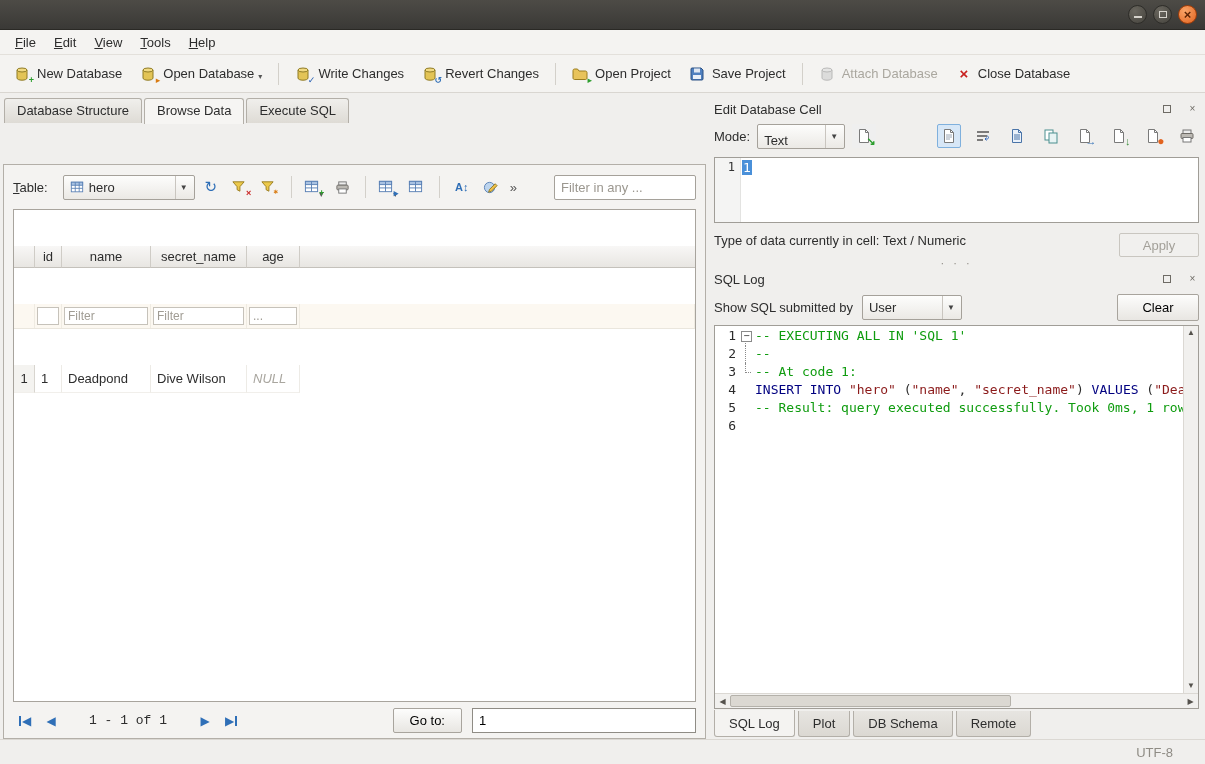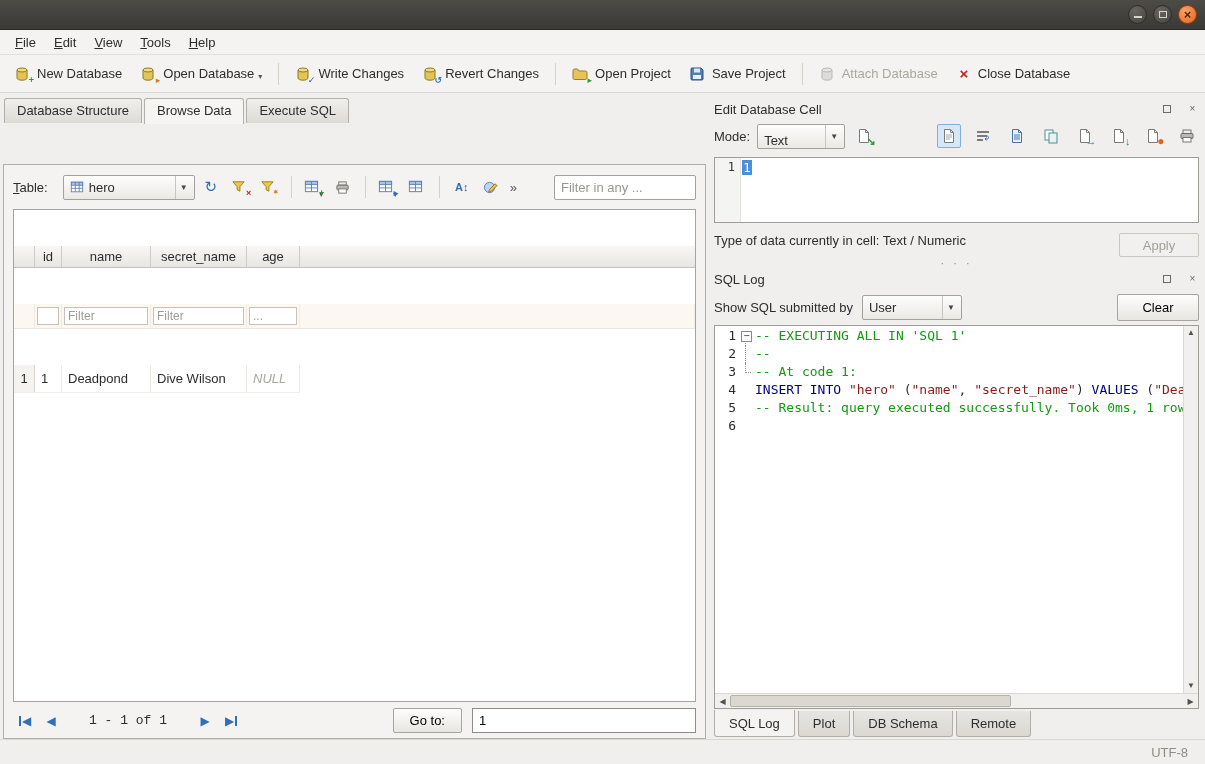--- a/index.html
+++ b/index.html
@@ -124,21 +124,21 @@
   .vs-track{flex:1;}
   .hscroll{height:15px;border-top:1px solid #dbd8d3;background:#f1f0ee;display:flex;align-items:stretch;flex:none;}
   .hs-arrow{width:15px;text-align:center;font-size:8px;color:#55524d;line-height:15px;}
   .hs-track{flex:1;position:relative;}
   .hs-thumb{position:absolute;left:0;top:1px;bottom:1px;width:62%;background:#dbd8d2;border:1px solid #b4b1aa;border-radius:2px;}
 
   .bottom-tabs{height:30px;display:flex;align-items:flex-start;padding-top:2px;flex:none;}
   .btab{padding:5px 14px;background:linear-gradient(#e7e5e1,#dbd8d2);border:1px solid #b3afa8;border-top:none;border-radius:0 0 3px 3px;margin-right:3px;cursor:pointer;white-space:nowrap;}
   .btab.active{background:#f4f3f1;margin-top:-1px;padding-top:6px;}
 
-  .statusbar{height:25px;border-top:1px solid #dbd8d3;background:#f0efed;display:flex;align-items:center;justify-content:flex-end;padding:0 17px;color:#8f8c85;flex:none;}
+  .statusbar{height:25px;border-top:1px solid #dbd8d3;background:#f0efed;display:flex;align-items:center;justify-content:flex-end;padding:0 32px;color:#8f8c85;flex:none;}
 
   svg{display:block;}
 </style>
 </head>
 <body>
 
 <div class="window">
 
   <div class="titlebar">
     <div class="win-controls">

